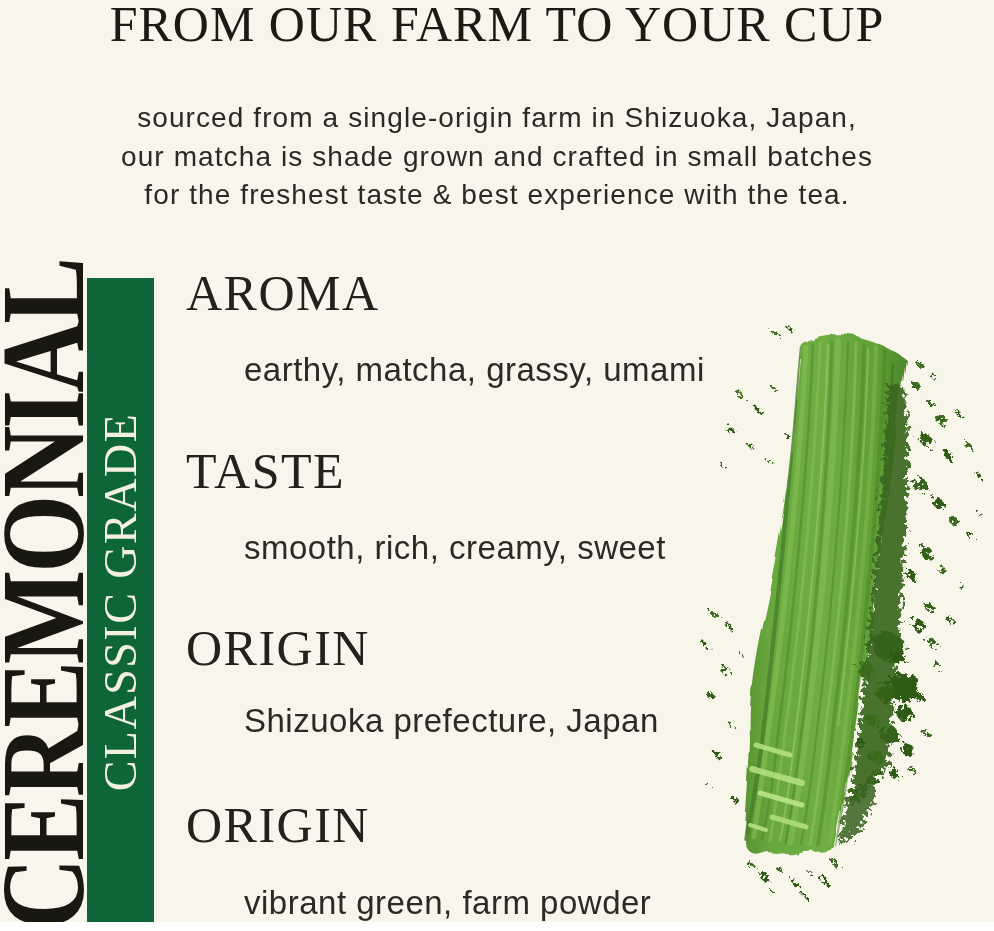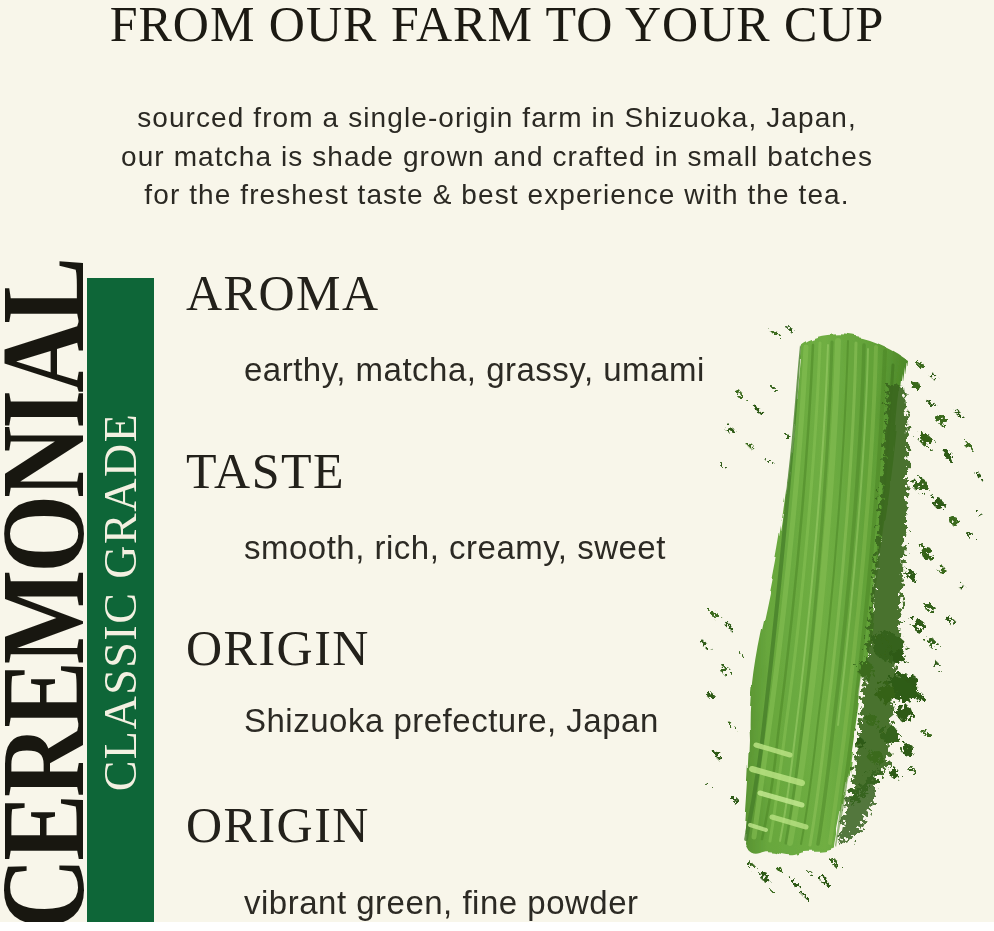--- a/index.html
+++ b/index.html
@@ -85,21 +85,21 @@
   <div class="attr-label" style="top:268px;text-align:center;">AROMA</div>
   <div class="attr-value" style="top:350px;">earthy, matcha, grassy, umami</div>
 
   <div class="attr-label" style="top:446px;">TASTE</div>
   <div class="attr-value" style="top:528px;">smooth, rich, creamy, sweet</div>
 
   <div class="attr-label" style="top:623px;">ORIGIN</div>
   <div class="attr-value" style="top:701px;">Shizuoka prefecture, Japan</div>
 
   <div class="attr-label" style="top:800px;">ORIGIN</div>
-  <div class="attr-value" style="top:883px;">vibrant green, fine powder</div>
+  <div class="attr-value" style="top:883px;">vibrant green, farm powder</div>
 
   <svg class="smear" viewBox="0 0 314 585" aria-hidden="true">
     <defs>
       <linearGradient id="smearGrad" x1="0" y1="0" x2="1" y2="0">
         <stop offset="0" stop-color="#579231"></stop>
         <stop offset="0.15" stop-color="#68a73d"></stop>
         <stop offset="0.5" stop-color="#6fae43"></stop>
         <stop offset="0.82" stop-color="#61a037"></stop>
         <stop offset="1" stop-color="#4d8929"></stop>
       </linearGradient>

